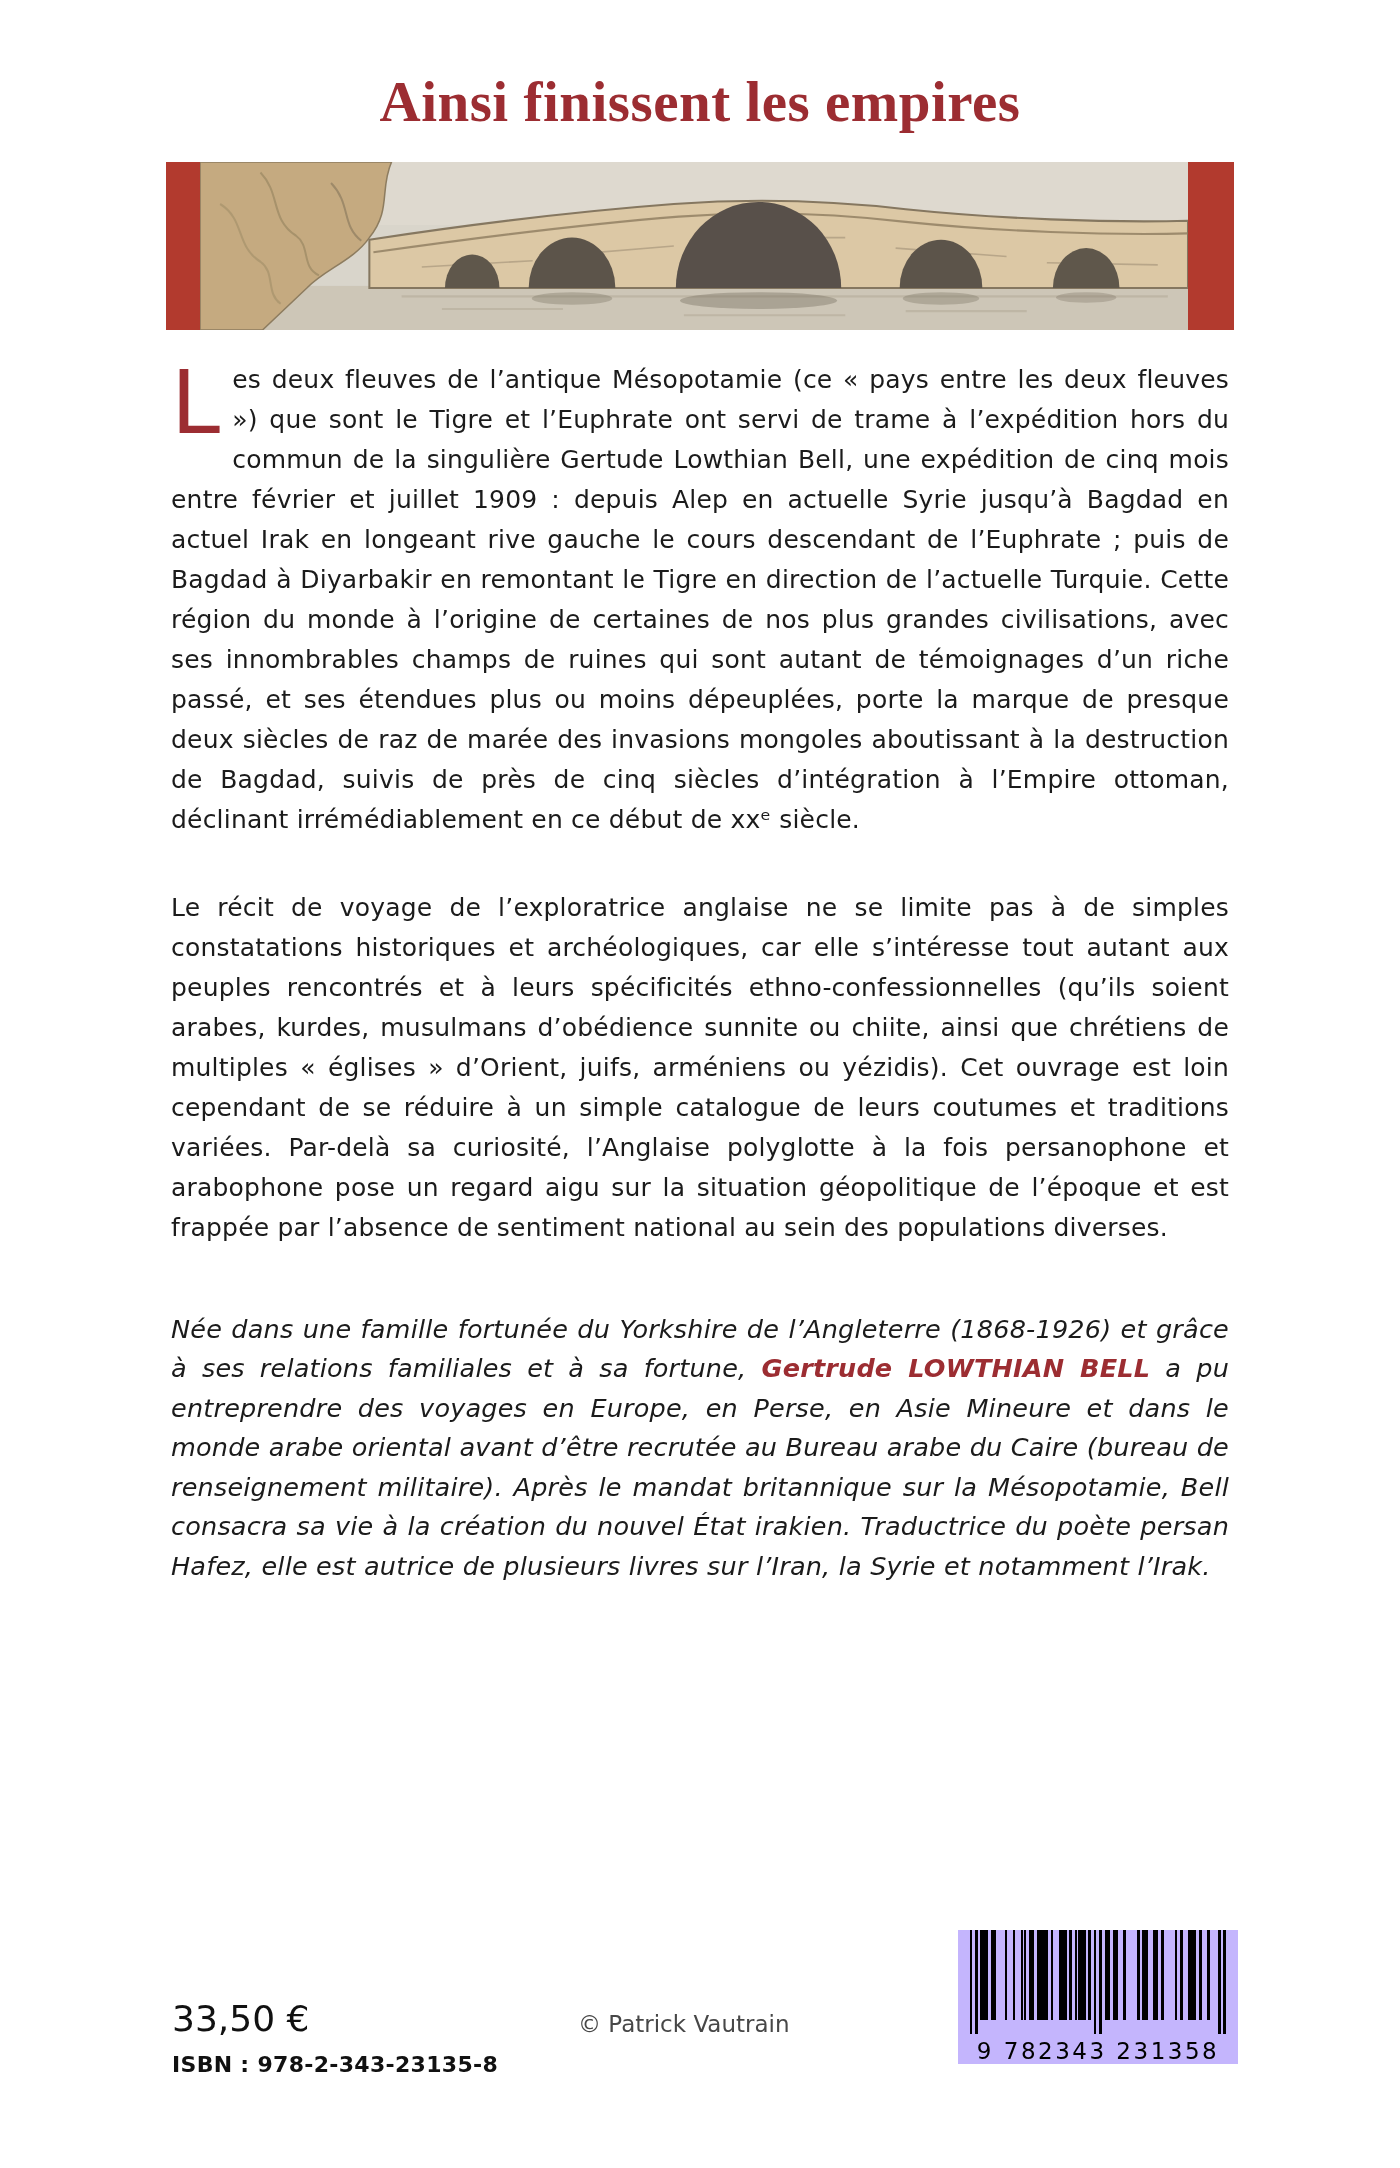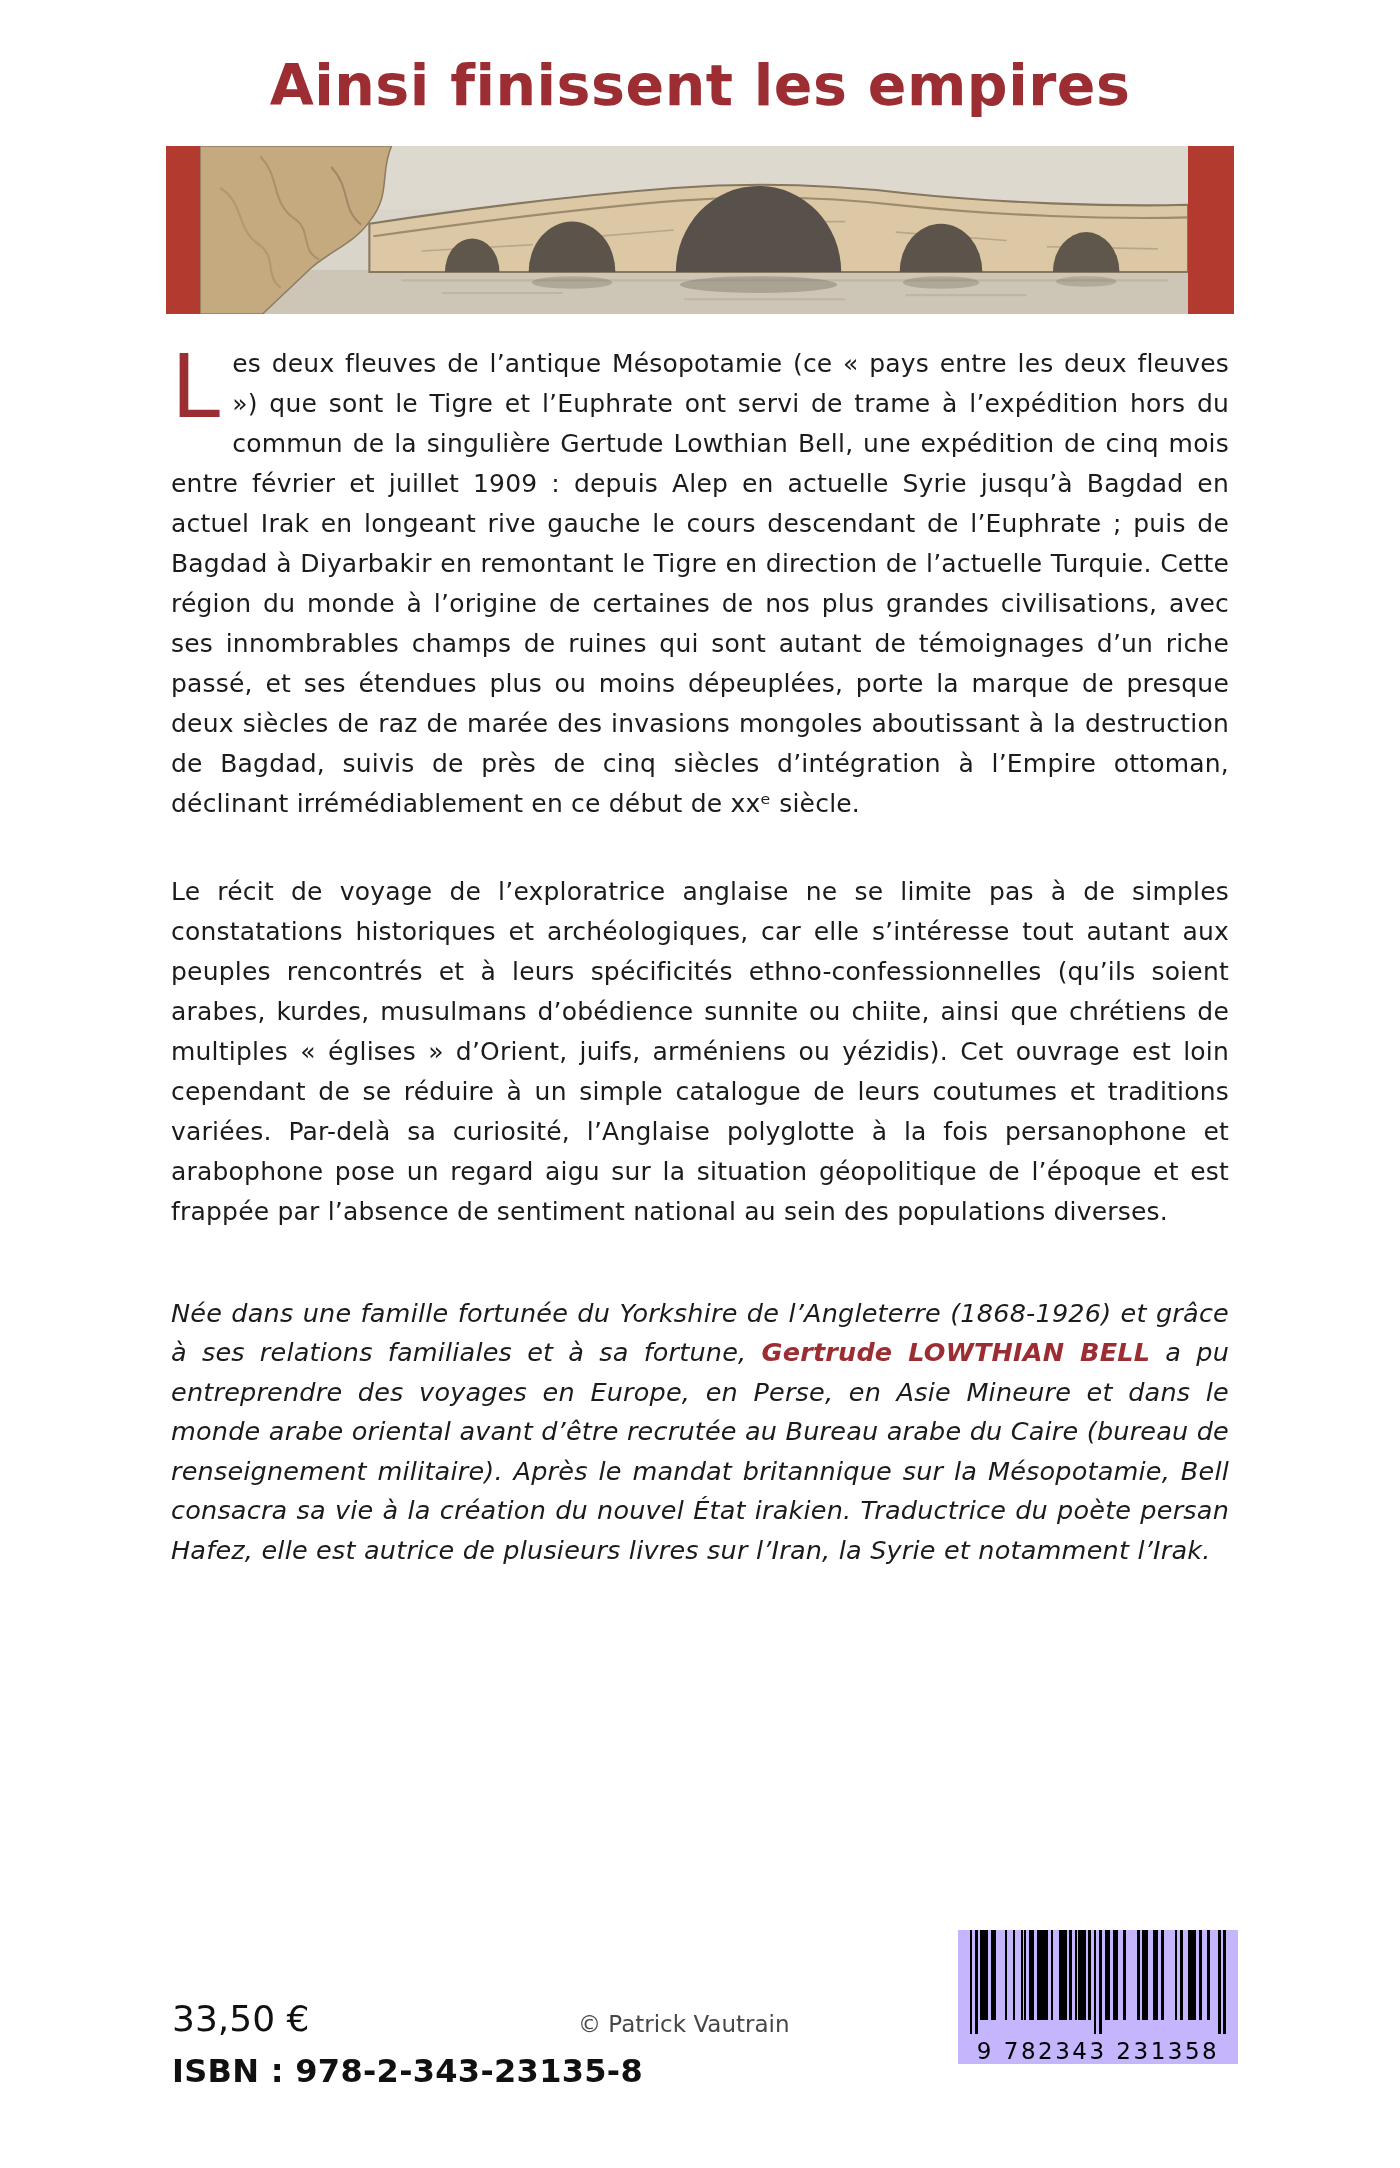--- a/index.html
+++ b/index.html
@@ -16,21 +16,21 @@
     font-family:"DejaVu Sans",sans-serif;
     color:#1b1b1b;
     overflow:hidden;
   }
   .content{width:1058px;margin:0 auto;}
 
   
   .header{padding-top:56px;text-align:center;}
   .title{
     font-size:57px;font-weight:bold;letter-spacing:.5px;
-    color:var(--title-red);line-height:1.05;margin:0;
+    color:var(--title-red);line-height:1.05;margin:16px;font-family:Liberation Serif, serif;
   }
   .subtitle{
     font-size:34px;font-weight:bold;letter-spacing:.3px;
     color:var(--title-red);margin:8px 0 0 0;
   }
 
   
   .strip{
     margin:30px auto 0 auto;width:1068px;height:168px;
     display:flex;align-items:stretch;
@@ -65,21 +65,21 @@
     font-weight:bold;font-style:italic;
   }
 
   
   .footer-price{
     position:absolute;left:172px;top:1998px;
     font-size:36px;color:#111;
   }
   .footer-isbn{
     position:absolute;left:172px;top:2052px;
-    font-size:32px;font-weight:bold;color:#111;letter-spacing:.3px;
+    font-size:22px;font-weight:bold;color:#111;letter-spacing:.3px;
   }
   .footer-credits{
     position:absolute;left:578px;top:2006px;
     font-size:23px;color:#474747;line-height:1.62;
   }
   .footer-barcode{
     position:absolute;left:958px;top:1930px;
     width:280px;text-align:center;background:#c4b5fd;
   }
   .barcode-bars{

